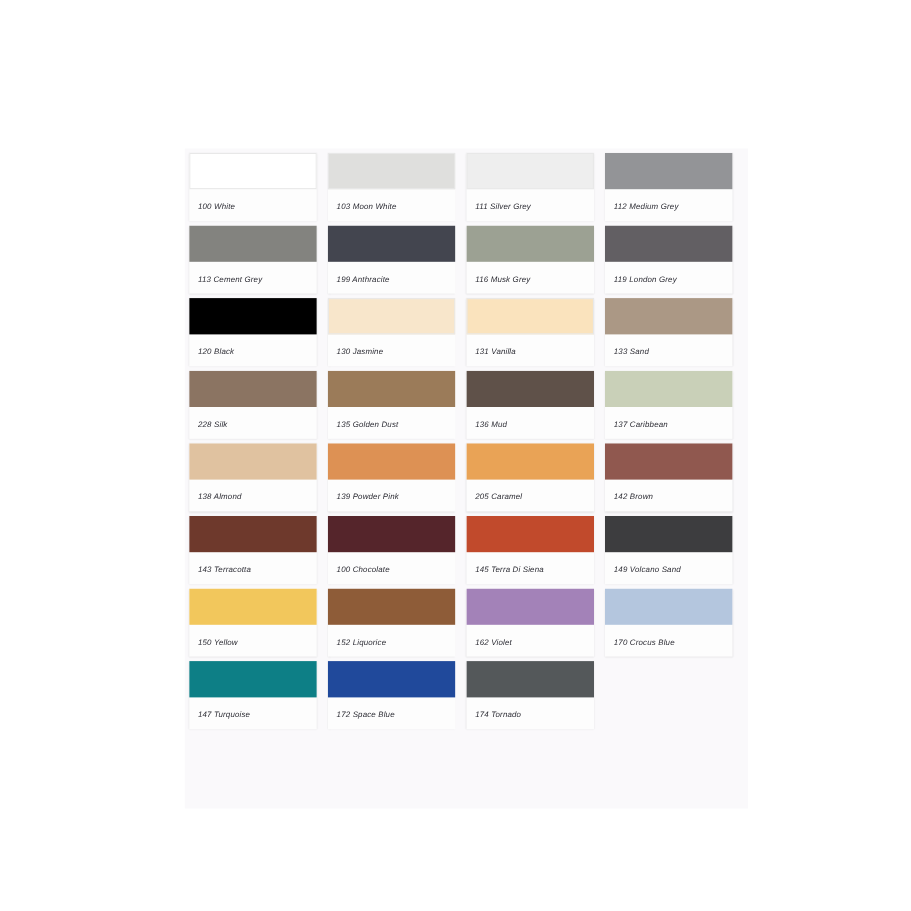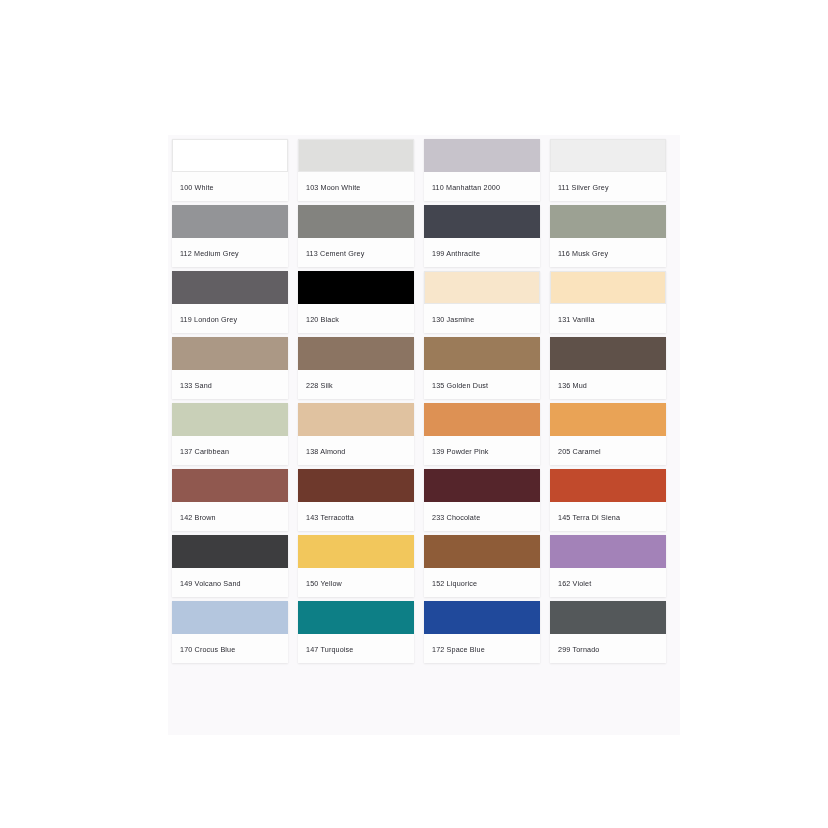--- a/index.html
+++ b/index.html
@@ -45,38 +45,35 @@
     height: 33px;
     box-sizing: border-box;
   }
   .swatch-label {
     font-size: 7.2px;
     color: #2b2b33;
     letter-spacing: 0.15px;
     line-height: 1;
     padding: 12px 0 0 8px;
     white-space: nowrap;
+    font-style: italic;
   }
 </style>
 </head>
 <body>
 
 <div id="palette-panel">
   <div id="swatch-grid">
       <div class="swatch-card">
         <div class="swatch-color" style="background: rgb(255, 255, 255); border: 1px solid rgb(232, 232, 232);"></div>
         <div class="swatch-label">100 White</div>
       </div>
       <div class="swatch-card">
         <div class="swatch-color" style="background: rgb(223, 223, 221); border: 1px solid rgb(232, 232, 232);"></div>
         <div class="swatch-label">103 Moon White</div>
-      </div>
-      <div class="swatch-card">
-        <div class="swatch-color" style="background: rgb(199, 195, 203);"></div>
-        <div class="swatch-label">110 Manhattan 2000</div>
       </div>
       <div class="swatch-card">
         <div class="swatch-color" style="background: rgb(238, 238, 238); border: 1px solid rgb(232, 232, 232);"></div>
         <div class="swatch-label">111 Silver Grey</div>
       </div>
       <div class="swatch-card">
         <div class="swatch-color" style="background: rgb(147, 148, 151);"></div>
         <div class="swatch-label">112 Medium Grey</div>
       </div>
       <div class="swatch-card">
@@ -142,21 +139,21 @@
       <div class="swatch-card">
         <div class="swatch-color" style="background: rgb(144, 88, 79);"></div>
         <div class="swatch-label">142 Brown</div>
       </div>
       <div class="swatch-card">
         <div class="swatch-color" style="background: rgb(110, 57, 44);"></div>
         <div class="swatch-label">143 Terracotta</div>
       </div>
       <div class="swatch-card">
         <div class="swatch-color" style="background: rgb(85, 37, 43);"></div>
-        <div class="swatch-label">233 Chocolate</div>
+        <div class="swatch-label">100 Chocolate</div>
       </div>
       <div class="swatch-card">
         <div class="swatch-color" style="background: rgb(193, 74, 44);"></div>
         <div class="swatch-label">145 Terra Di Siena</div>
       </div>
       <div class="swatch-card">
         <div class="swatch-color" style="background: rgb(61, 61, 63);"></div>
         <div class="swatch-label">149 Volcano Sand</div>
       </div>
       <div class="swatch-card">
@@ -178,16 +175,16 @@
       <div class="swatch-card">
         <div class="swatch-color" style="background: rgb(13, 127, 134);"></div>
         <div class="swatch-label">147 Turquoise</div>
       </div>
       <div class="swatch-card">
         <div class="swatch-color" style="background: rgb(32, 73, 155);"></div>
         <div class="swatch-label">172 Space Blue</div>
       </div>
       <div class="swatch-card">
         <div class="swatch-color" style="background: rgb(84, 88, 90);"></div>
-        <div class="swatch-label">299 Tornado</div>
+        <div class="swatch-label">174 Tornado</div>
       </div>
     </div>
 </div>
 
 </body></html>

